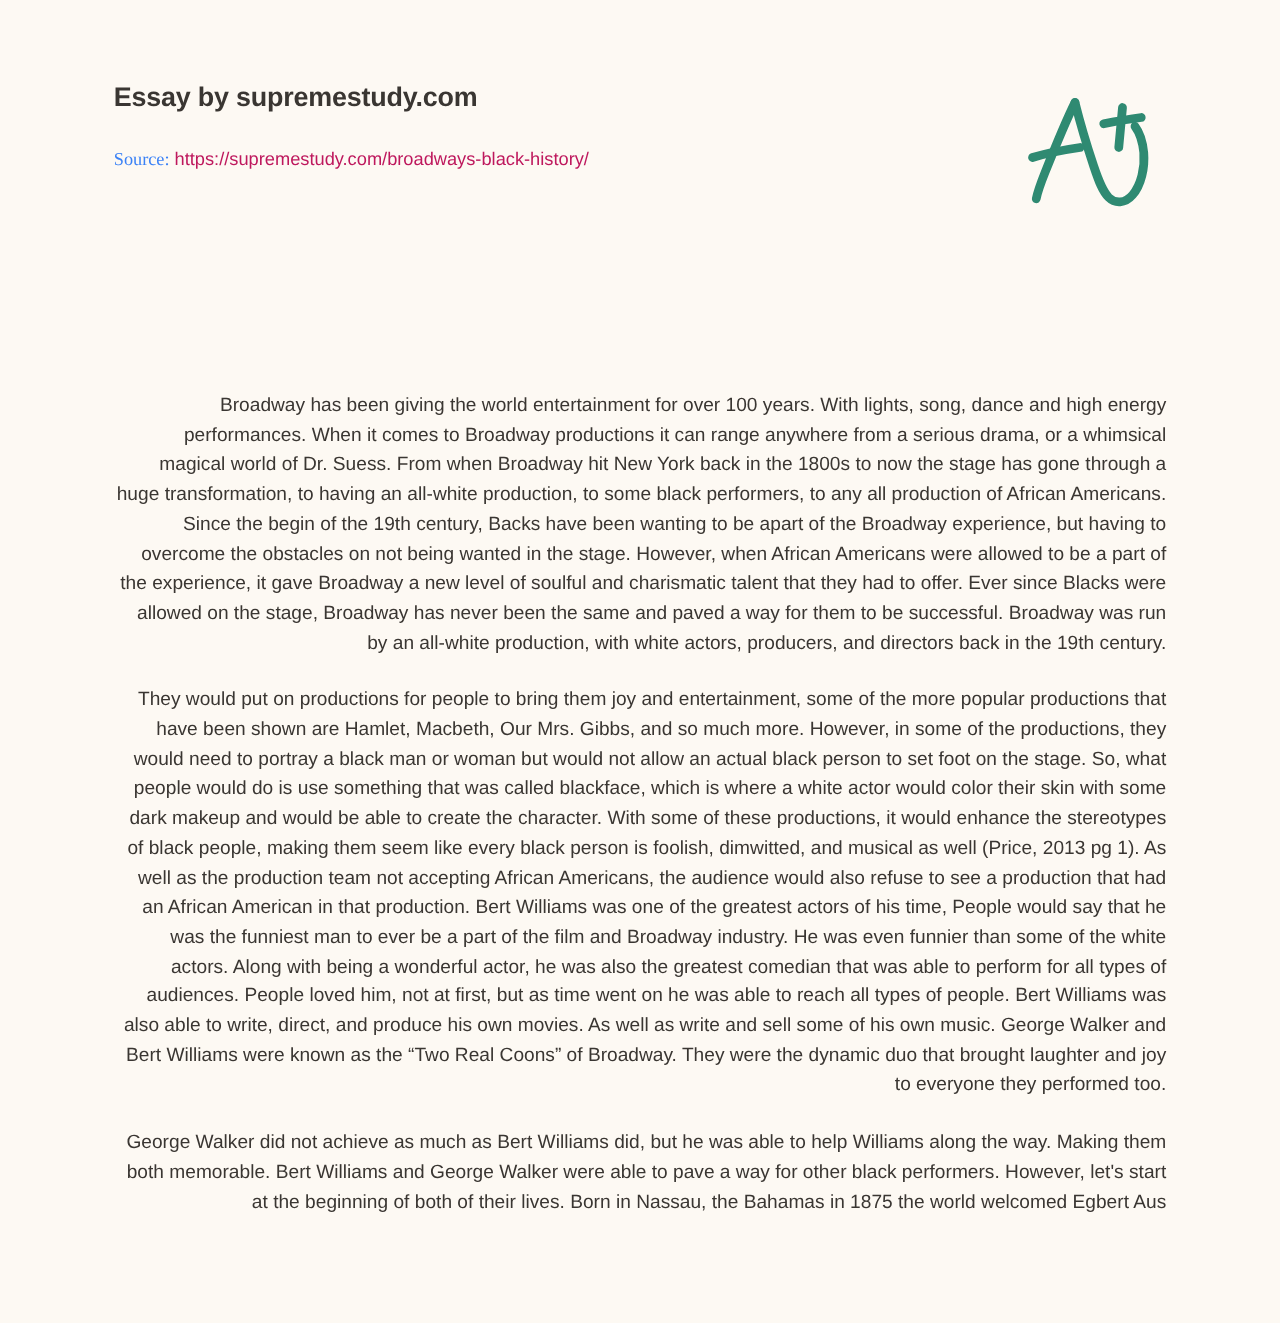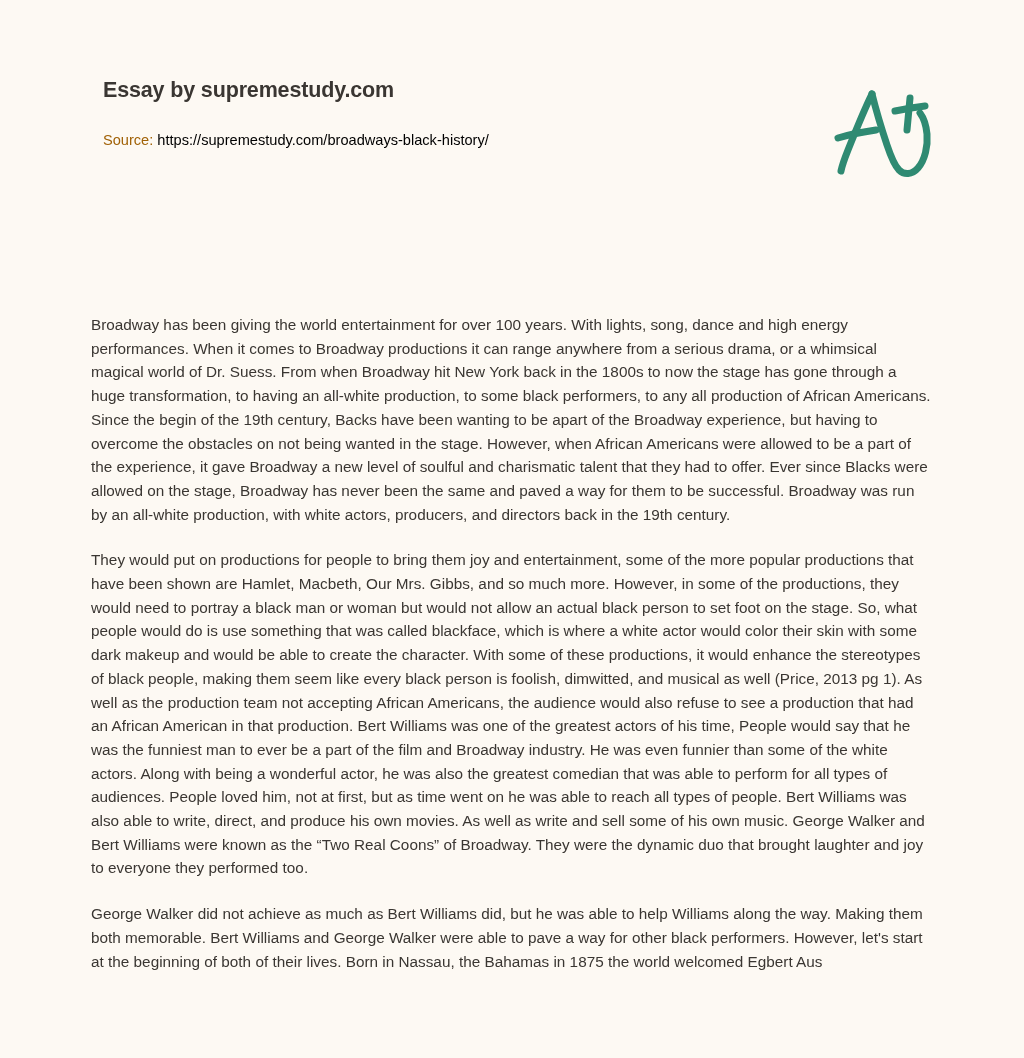--- a/index.html
+++ b/index.html
@@ -15,21 +15,21 @@
     color: #3a3632;
     overflow: hidden;
     position: relative;
   }
 
   .page {
     position: relative;
     width: 1024px;
     height: 1058px;
     box-sizing: border-box;
-    padding: 12px;
+    padding: 0;
   }
 
   
   .header {
     position: relative;
     padding: 66px 0 0 0;
     height: 150px;
     box-sizing: border-box;
   }
 
@@ -47,24 +47,25 @@
 
   .source-line {
     position: absolute;
     left: 91px;
     top: 119px;
     font-size: 14.6px;
     line-height: 1.3;
     white-space: nowrap;
   }
   .source-label {
-    color: #a16207;
+    color: #3b82f6;
+    font-family: Liberation Serif, serif;
   }
   .source-url {
-    color: #000000;
+    color: #be185d;
     text-decoration: none;
     text-align: center;
   }
 
   
   .logo {
     position: absolute;
     left: 812px;
     top: 70px;
     width: 120px;
@@ -95,21 +96,21 @@
     position: absolute;
     left: 91px;
     top: 313px;
     width: 842px;
   }
   .article p {
     margin: 0 0 22px 0;
     font-size: 15.3px;
     line-height: 23.7px;
     color: #3a3632;
-    text-align: left;
+    text-align: right;
     letter-spacing: 0.01px;
   }
   .article p:last-child {
     margin-bottom: 12px;
   }
 </style>
 </head>
 <body>
 
 <div class="page">

